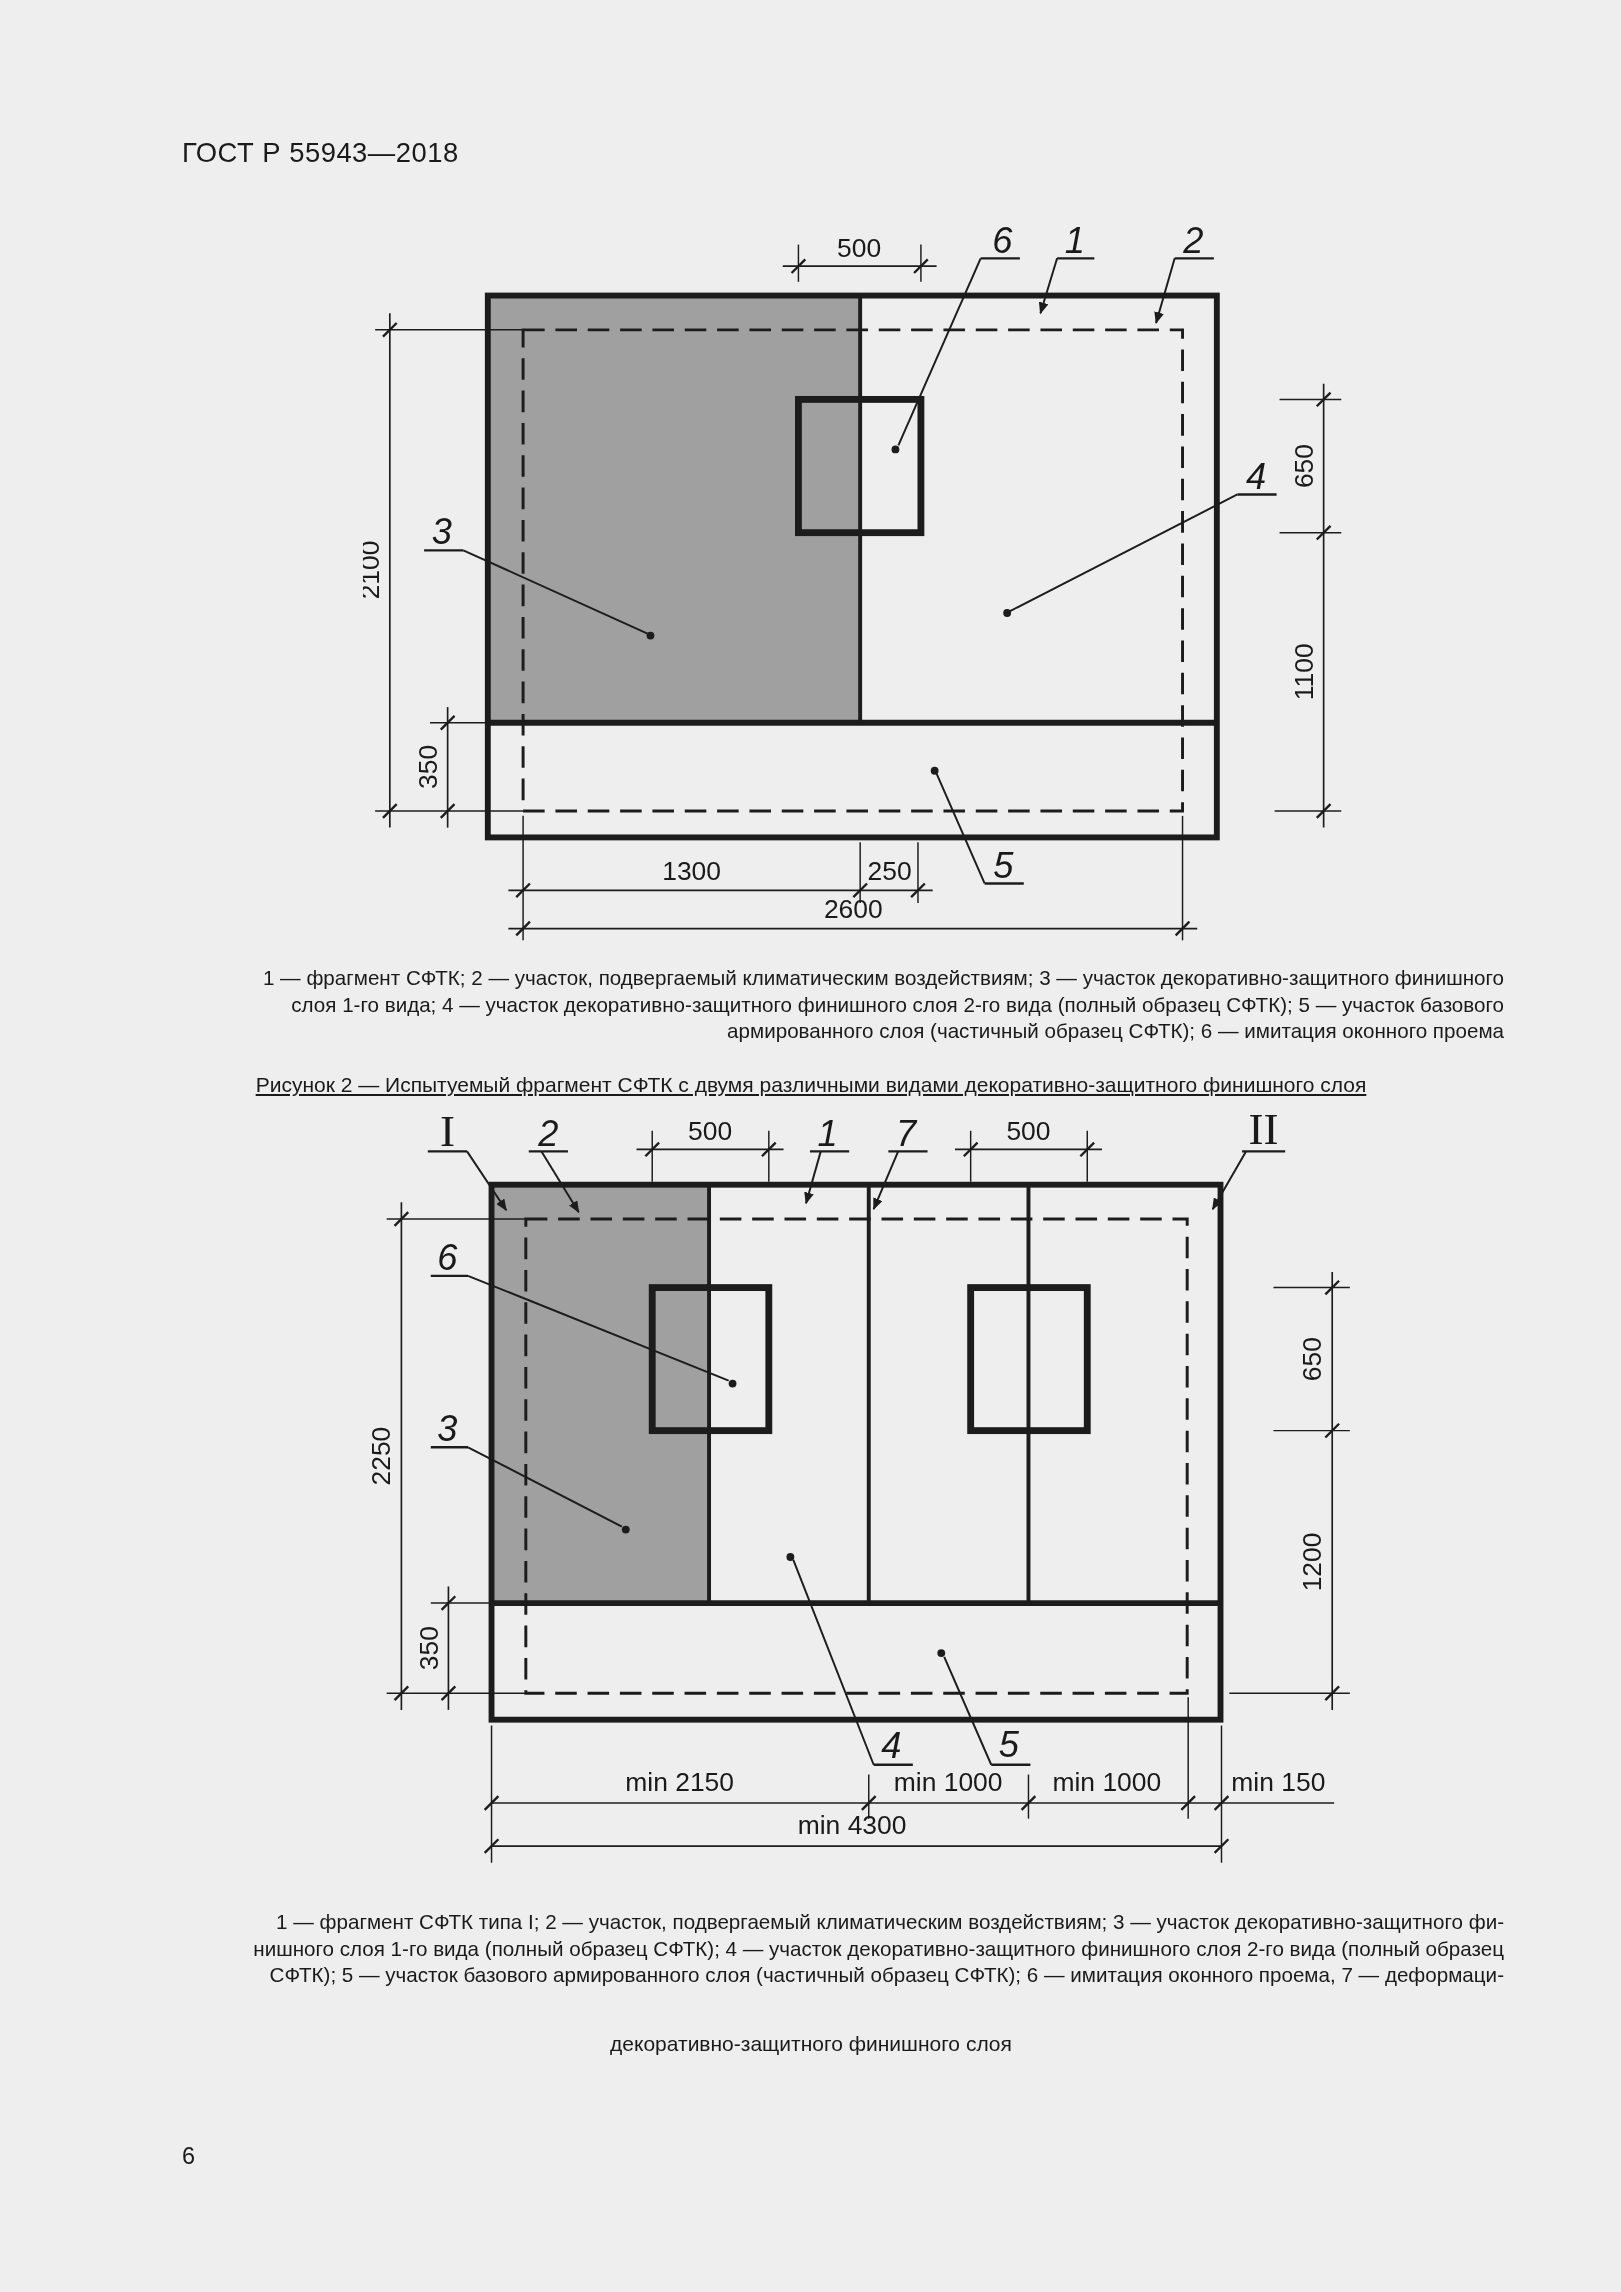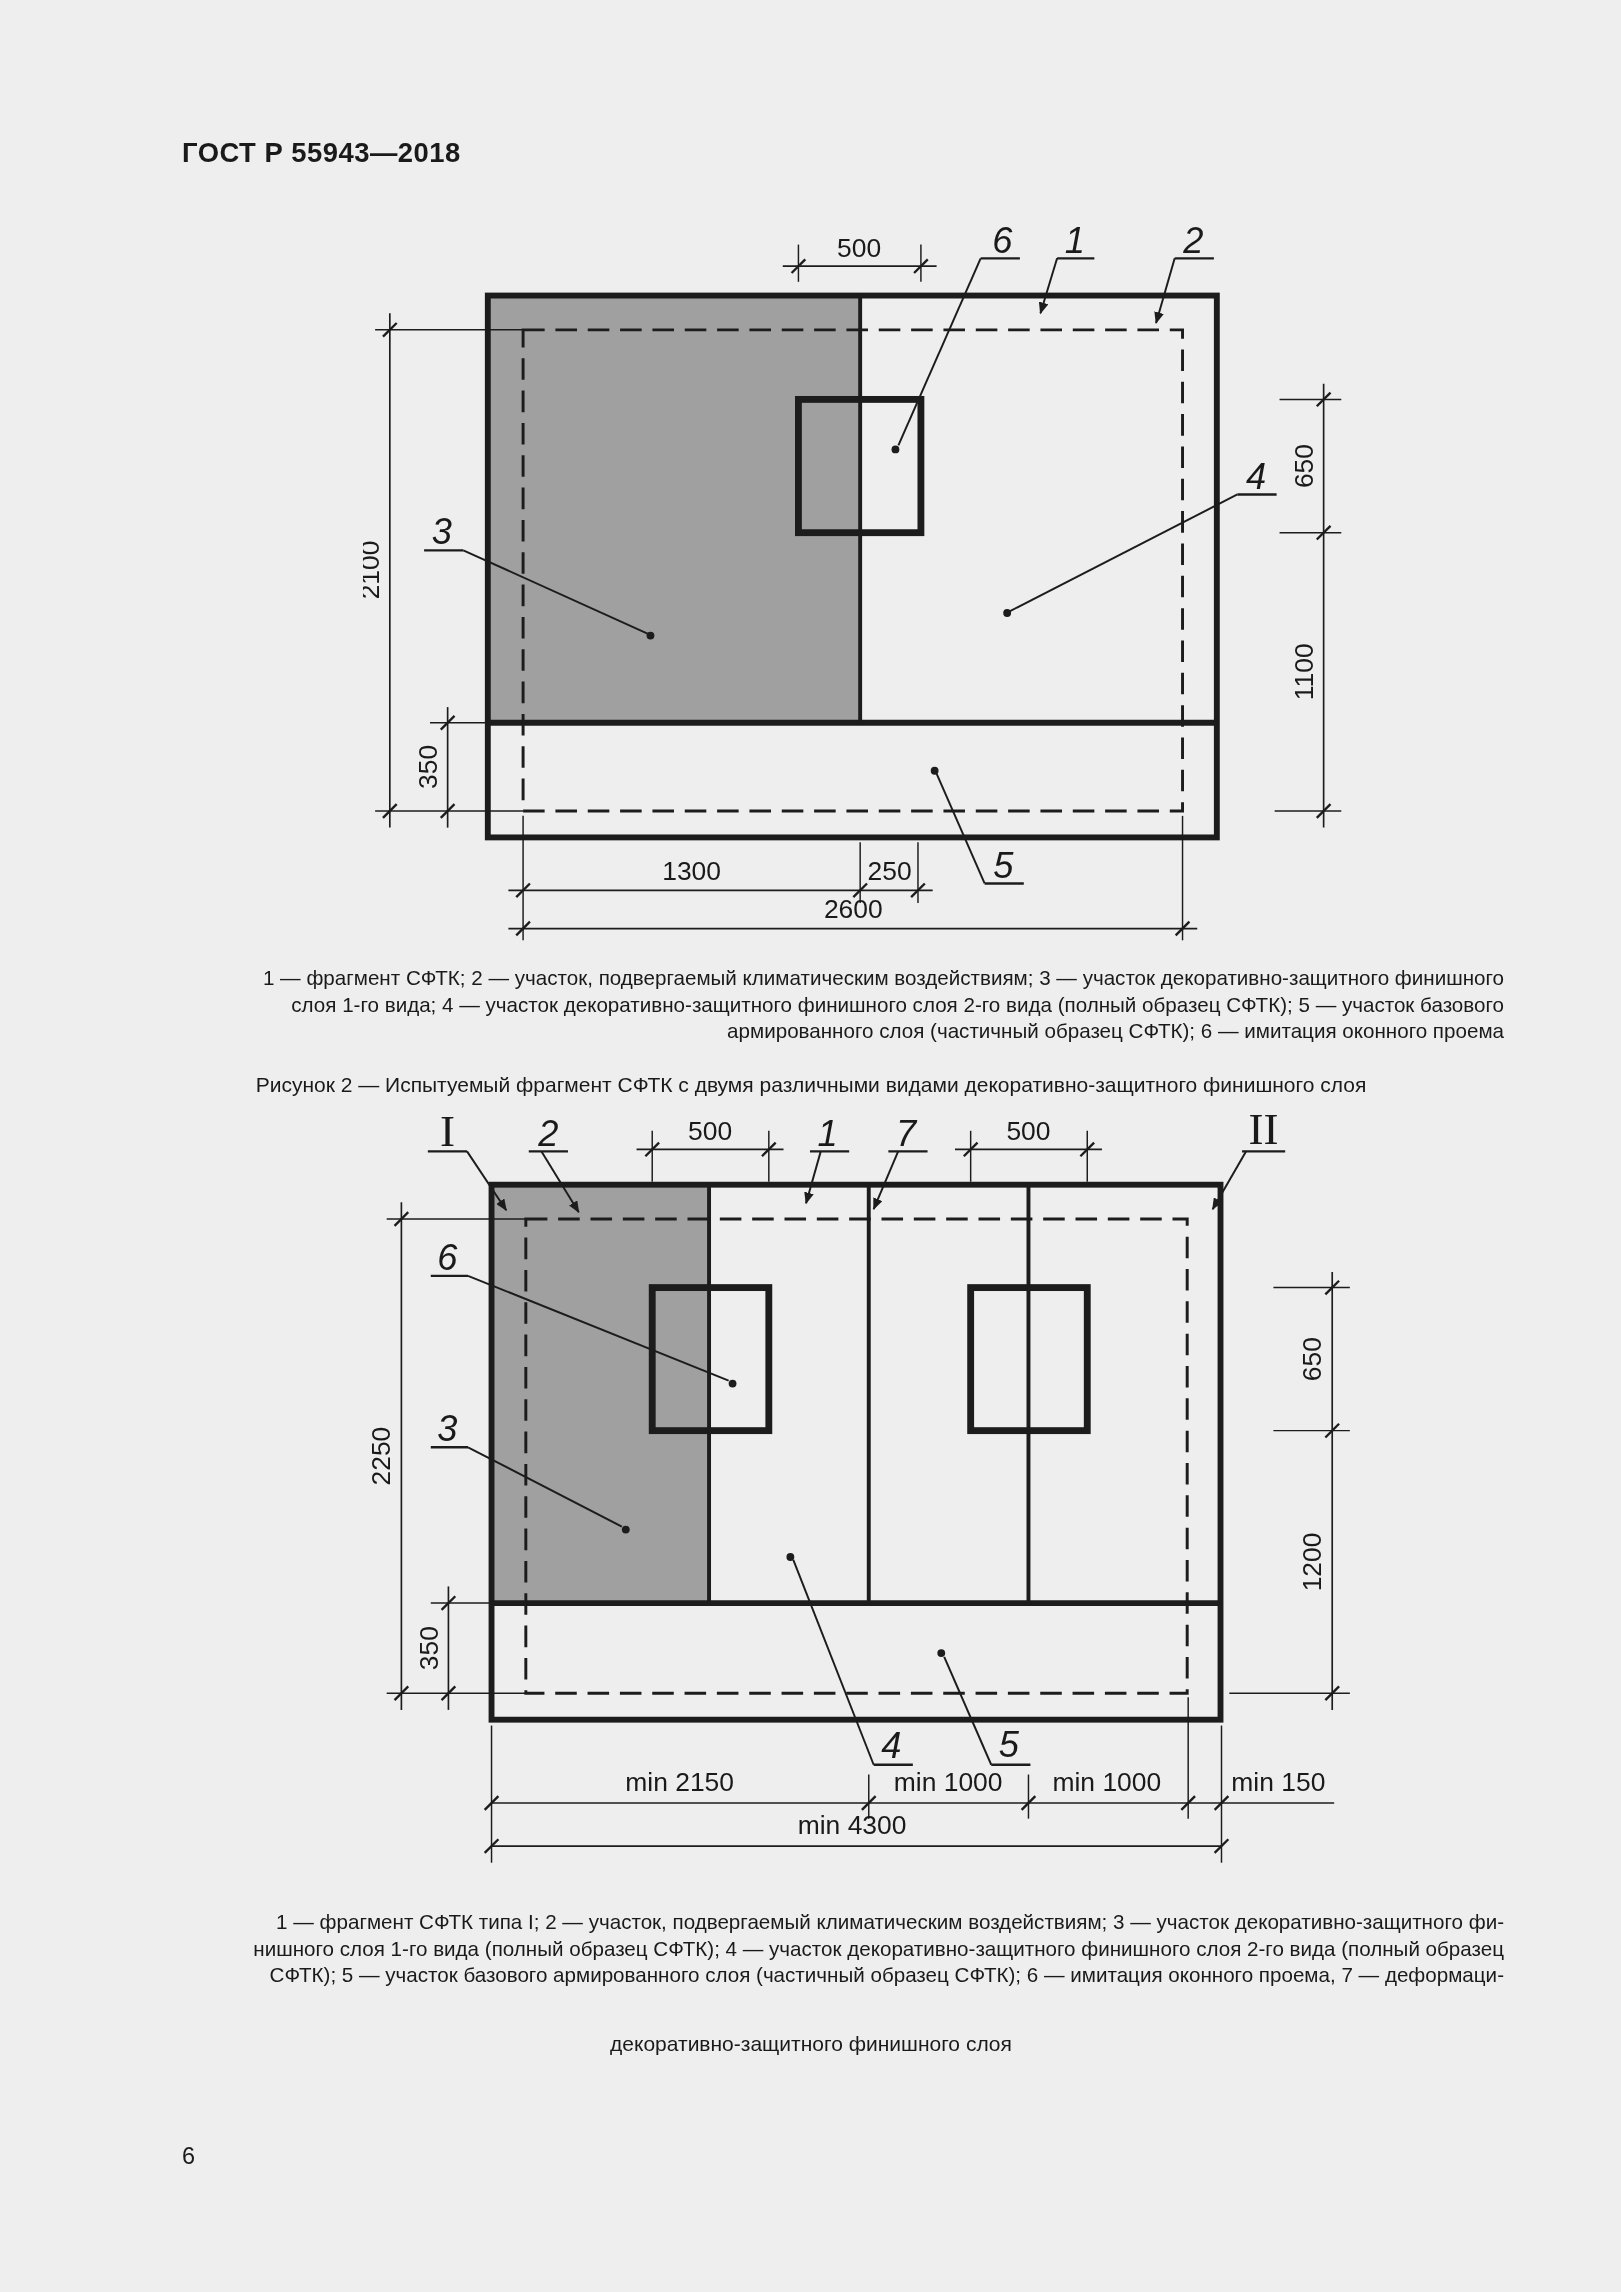--- a/index.html
+++ b/index.html
@@ -2,21 +2,21 @@
 <html><head>
 <meta charset="utf-8">
 <style>
   html,body{margin:0;padding:0;}
   body{
     width:1621px;height:2293px;position:relative;
     background:#eeeeee;
     font-family:"Liberation Sans",sans-serif;
     color:#1a1a1a;
   }
-  .hdr{position:absolute;left:182px;top:137px;font-size:27.4px;font-weight:bold;letter-spacing:0.5px;}
+  .hdr{position:absolute;left:182px;top:137px;font-size:27.4px;font-weight:normal;letter-spacing:0.5px;}
   .fig-svg{position:absolute;}
   svg .thick{stroke:#1c1c1c;stroke-width:6;fill:none;}
   svg .mid{stroke:#1c1c1c;stroke-width:4;fill:none;}
   svg .winline{stroke:#1c1c1c;stroke-width:7;fill:none;}
   svg .dashed{stroke:#1c1c1c;stroke-width:3;fill:none;stroke-dasharray:22 11;}
   svg .dim{stroke:#1c1c1c;stroke-width:1.7;fill:none;}
   svg .ext{stroke:#1c1c1c;stroke-width:1.5;fill:none;}
   svg .tick{stroke:#1c1c1c;stroke-width:2.4;fill:none;}
   svg .leader{stroke:#1c1c1c;stroke-width:2;fill:none;}
   svg .shelf{stroke:#1c1c1c;stroke-width:2.4;fill:none;}
@@ -136,21 +136,21 @@
     <line class="leader" x1="1004" y1="902" x2="955" y2="790"></line>
     <circle class="dot" cx="953" cy="787" r="4"></circle>
   </g>
 </svg>
 
 <div class="legend" style="top:965px;">
   <div>1 — фрагмент СФТК; 2 — участок, подвергаемый климатическим воздействиям; 3 — участок декоративно-защитного финишного</div>
   <div>слоя 1-го вида; 4 — участок декоративно-защитного финишного слоя 2-го вида (полный образец СФТК); 5 — участок базового</div>
   <div>армированного слоя (частичный образец СФТК); 6 — имитация оконного проема</div>
 </div>
-<div class="caption" style="top:1070px;">Рисунок 2 — Испытуемый фрагмент СФТК с двумя различными видами декоративно-защитного финишного слоя</div>
+<div class="caption" style="top:1070px;text-decoration:underline;">Рисунок 2 — Испытуемый фрагмент СФТК с двумя различными видами декоративно-защитного финишного слоя</div>
 
 <svg class="fig-svg" style="left:372px;top:1108px;" width="1019" height="804" viewBox="380 1130 1040 820">
   <defs>
     <marker id="arr2" markerWidth="14" markerHeight="10" refX="11" refY="5" orient="auto" markerUnits="userSpaceOnUse">
       <path d="M0,0 L12,5 L0,10 Z" fill="#1c1c1c"></path>
     </marker>
   </defs>
 
   <rect x="502" y="1208" width="222" height="427" stroke="none" fill="#a0a0a0"></rect>
   <rect class="thick" x="502" y="1208" width="744" height="546"></rect>

